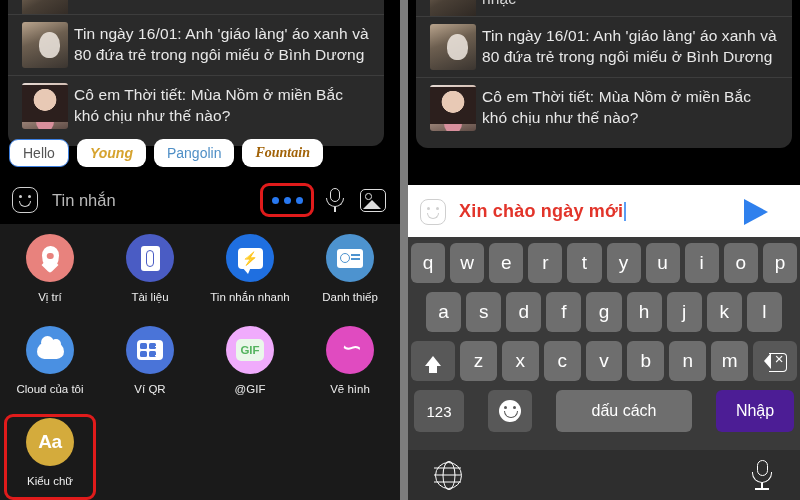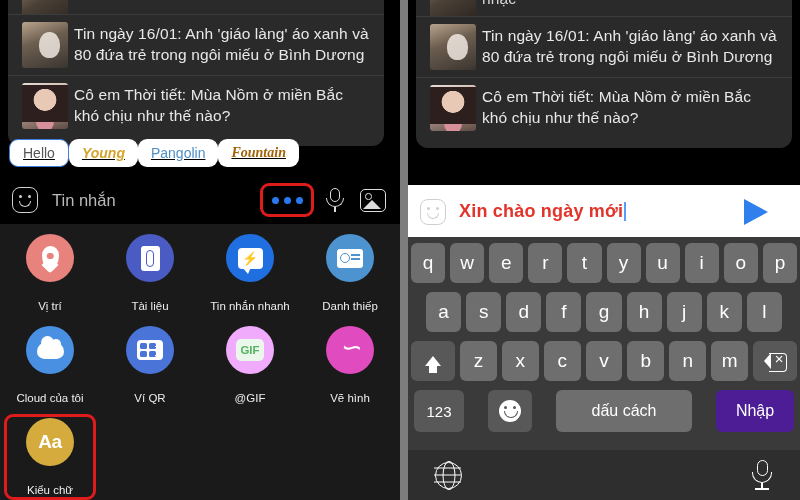--- a/index.html
+++ b/index.html
@@ -71,23 +71,23 @@
   }
   .news-text.partial { color: #d6d6d6; }
 
   
   .chips-row {
     position: absolute;
     left: 0; top: 137px;
     width: 400px; height: 32px;
     display: flex;
     align-items: center;
+    gap: 8px;
     padding-left: 9px;
     overflow: hidden;
-    text-decoration: underline;
   }
   .chip {
     background: #fff;
     border-radius: 9px;
     height: 28px;
     padding: 0 13px;
     display: flex; align-items: center; justify-content: center;
     font-size: 14px;
     white-space: nowrap;
     flex: 0 0 auto;
@@ -177,21 +177,21 @@
     align-items: center; justify-content: flex-start;
     height: 92px;
     position: relative;
   }
   .app-icon {
     width: 48px; height: 48px; border-radius: 50%;
     display: flex; align-items: center; justify-content: center;
     position: relative;
   }
   .app-label {
-    color: #ededed; font-size: 11.5px; margin-top: 18px;
+    color: #ededed; font-size: 11.5px; margin-top: 9px;
     text-align: center; white-space: nowrap;
   }
   .hl-box {
     position: absolute; left: 4px; top: -4px;
     width: 92px; height: 86px;
     border: 3.2px solid #e01b1b; border-radius: 9px;
     pointer-events: none;
   }
   
   .g-pin { width:17px; height:23px; background:#fff;

